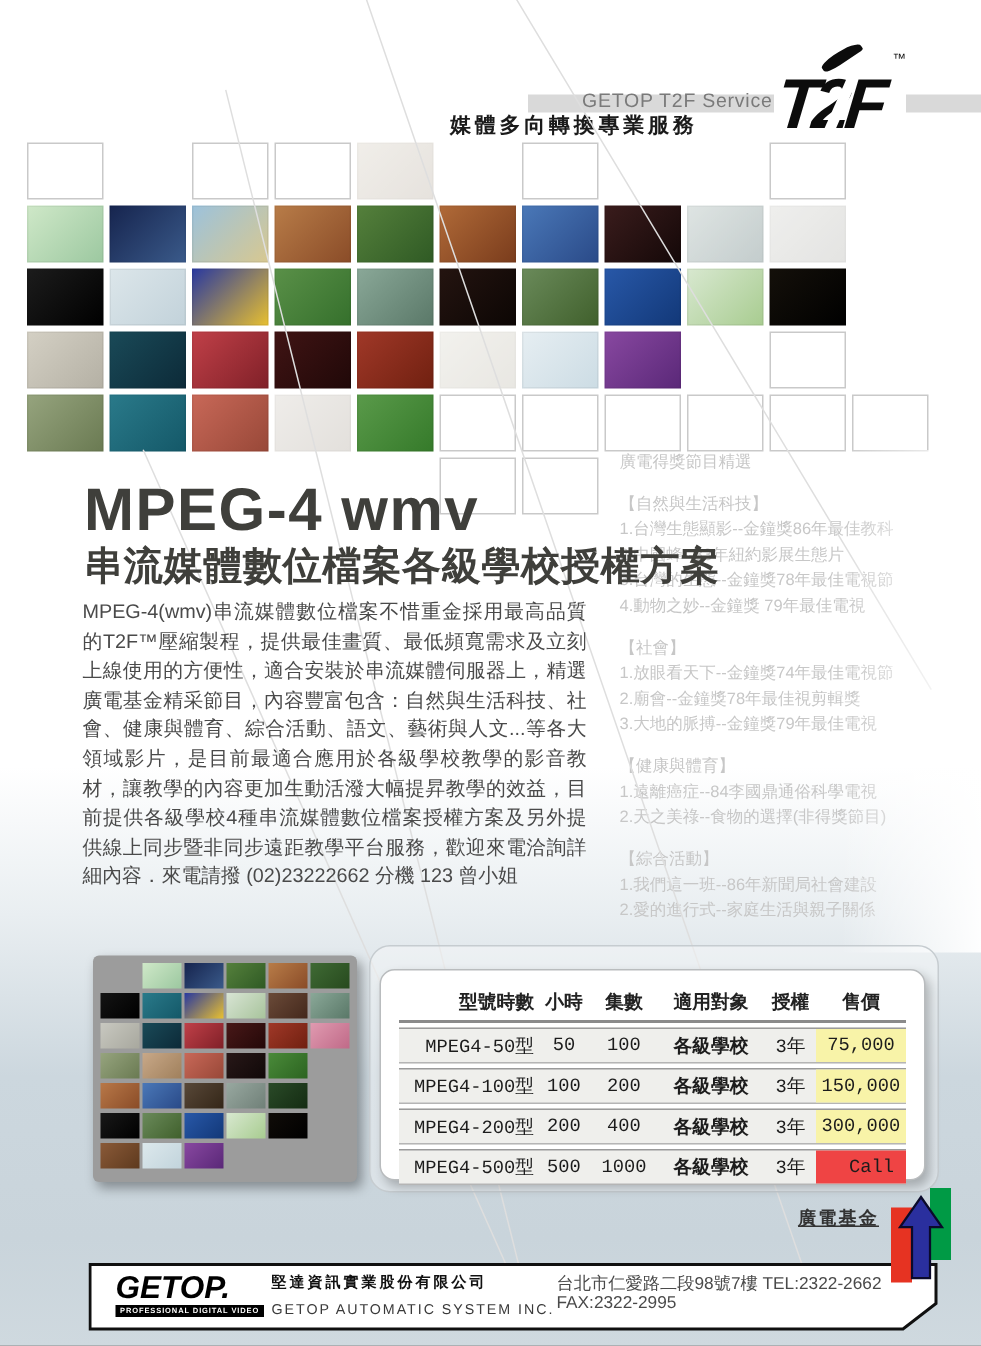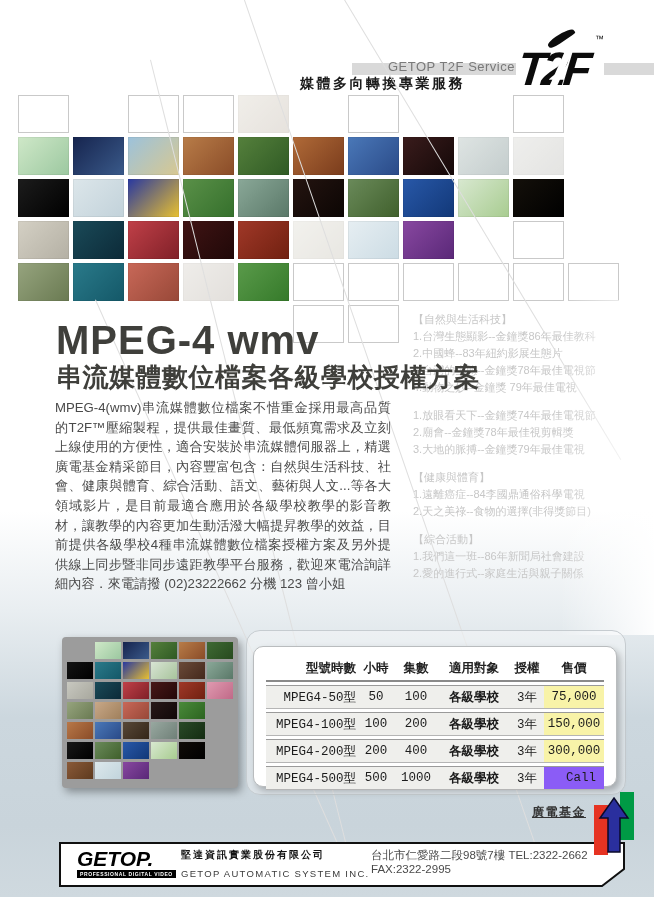--- a/index.html
+++ b/index.html
@@ -157,28 +157,30 @@
       <div class="cell"></div>
       <div class="cell box"></div>
       <div class="cell box"></div>
       <div class="cell"></div>
       <div class="cell"></div>
       <div class="cell"></div>
       <div class="cell"></div>
     </div>
 
   <div id="plist" style="color: rgb(199, 199, 199);">
+      <div>廣電得獎節目精選</div>
       <div class="sec">
         <div>【自然與生活科技】</div>
         <div>1.台灣生態顯影--金鐘獎86年最佳教科</div>
         <div>2.中國蜂--83年紐約影展生態片</div>
         <div>3.台灣的生態--金鐘獎78年最佳電視節</div>
         <div>4.動物之妙--金鐘獎 79年最佳電視</div>
       </div>
       <div class="sec">
+        <div>【社會】</div>
         <div>1.放眼看天下--金鐘獎74年最佳電視節</div>
         <div>2.廟會--金鐘獎78年最佳視剪輯獎</div>
         <div>3.大地的脈搏--金鐘獎79年最佳電視</div>
       </div>
       <div class="sec">
         <div>【健康與體育】</div>
         <div>1.遠離癌症--84李國鼎通俗科學電視</div>
         <div>2.天之美祿--食物的選擇(非得獎節目)</div>
       </div>
       <div class="sec">
@@ -273,21 +275,21 @@
           <div class="tc tc3">各級學校</div>
           <div class="tc tc4">3年</div>
           <div class="tc tc5 hl" style="background: rgb(248, 243, 168);">300,000</div>
         </div>
         <div class="trow data">
           <div class="tc tc0">MPEG4-500型</div>
           <div class="tc tc1">500</div>
           <div class="tc tc2">1000</div>
           <div class="tc tc3">各級學校</div>
           <div class="tc tc4">3年</div>
-          <div class="tc tc5 hl" style="background: #8b5cf6; padding-left: 16px;">Call</div>
+          <div class="tc tc5 hl" style="background: #ef4444; padding-left: 16px;">Call</div>
         </div>
       </div>
   </div>
 
   <div class="fund-label">廣電基金</div>
   <div class="fund-logo">
     <div class="fund-red" style="background: rgb(230, 51, 34);"></div>
     <div class="fund-green" style="background: rgb(0, 154, 69);"></div>
     <svg class="fund-arrow" width="36" height="58" viewBox="0 0 36 58">
       <polygon id="fund-arrow-shape" points="18,2 32,22 24,22 24,56 12,56 12,22 4,22" stroke="#0a0a2a" stroke-width="1.5" fill="#2a2f9e"></polygon>

